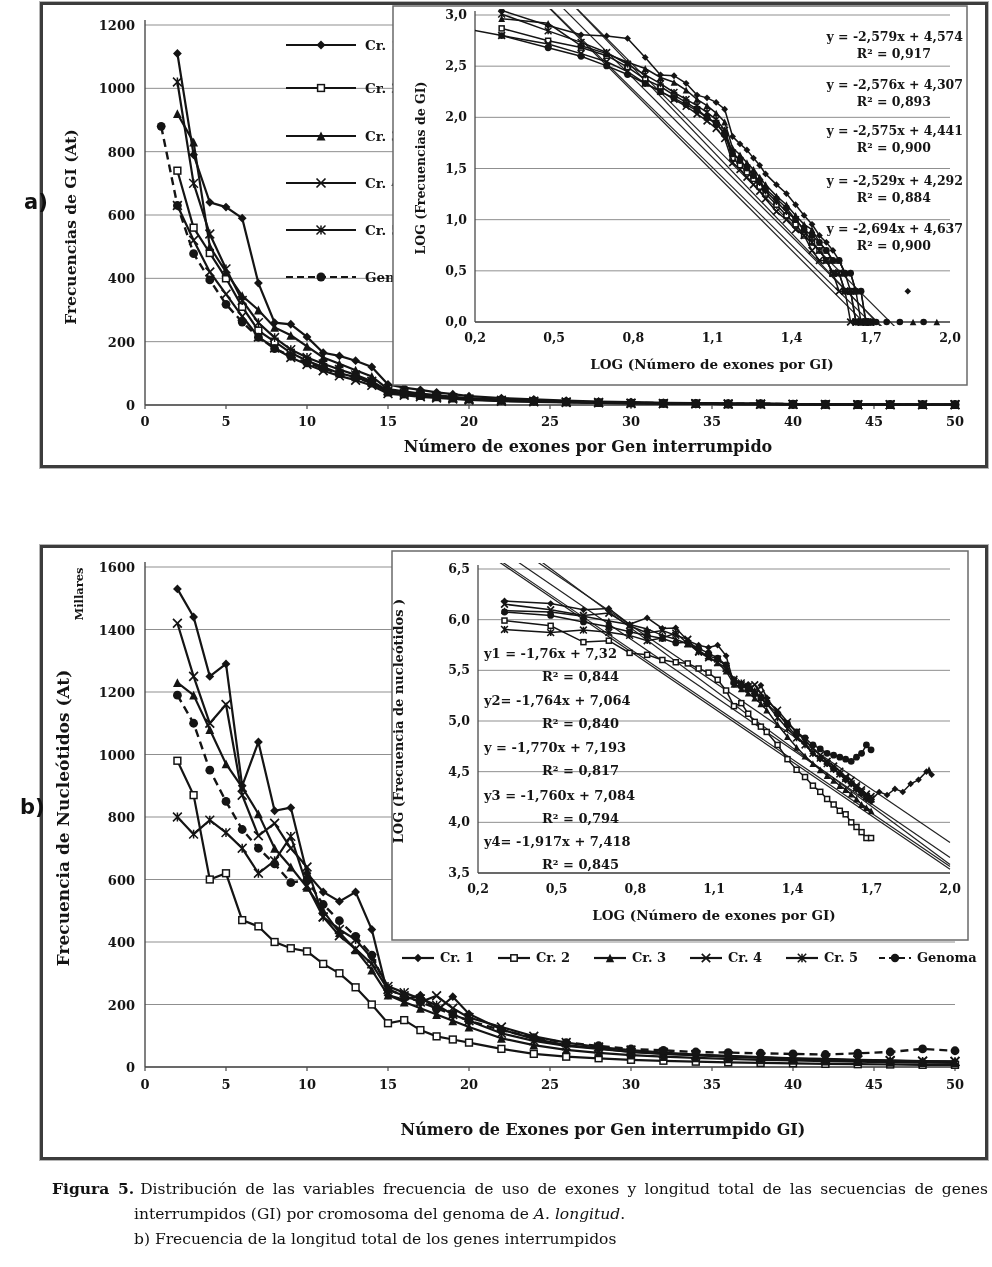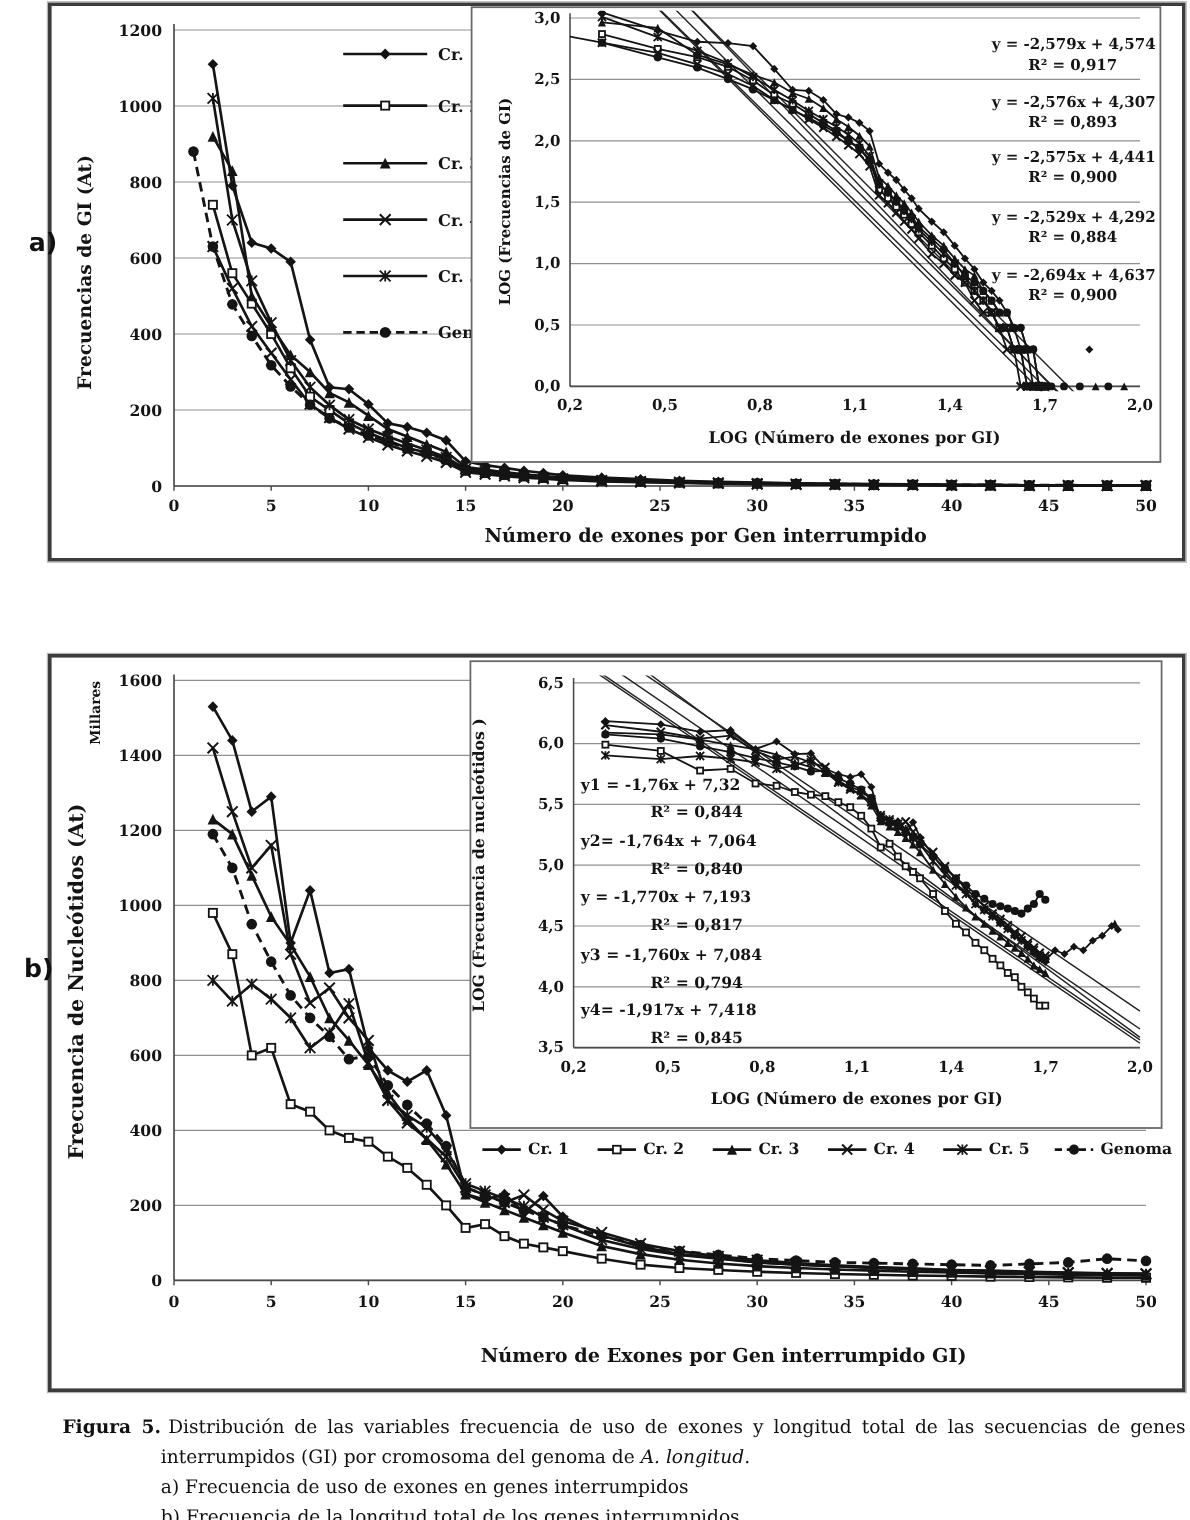--- a/index.html
+++ b/index.html
@@ -1245,17 +1245,16 @@
         <g>
           <text x="441" y="298" fill="#141414" font-family="&quot;DejaVu Serif&quot;,serif" font-size="13" font-weight="bold" text-anchor="start">y4= -1,917x + 7,418</text>
           <text x="499" y="321" fill="#141414" font-family="&quot;DejaVu Serif&quot;,serif" font-size="13" font-weight="bold" text-anchor="start">R² = 0,845</text>
         </g>
       </svg>
   </div>
   <div class="side-label" id="label-b">b)</div>
 
   <div class="caption">
     <p class="cap-main"><b>Figura 5.</b><span>Distribución de las variables frecuencia de uso de exones y longitud total de las secuencias de genes interrumpidos (GI) por cromosoma del genoma de </span><i>A. longitud</i><span>.</span></p>
-    <p class="cap-item">a) Frecuencia de uso de exones en genes interrumpidos</p>
     <p class="cap-item">b) Frecuencia de la longitud total de los genes interrumpidos</p>
   </div>
 
 </div>
 
 </body></html>

